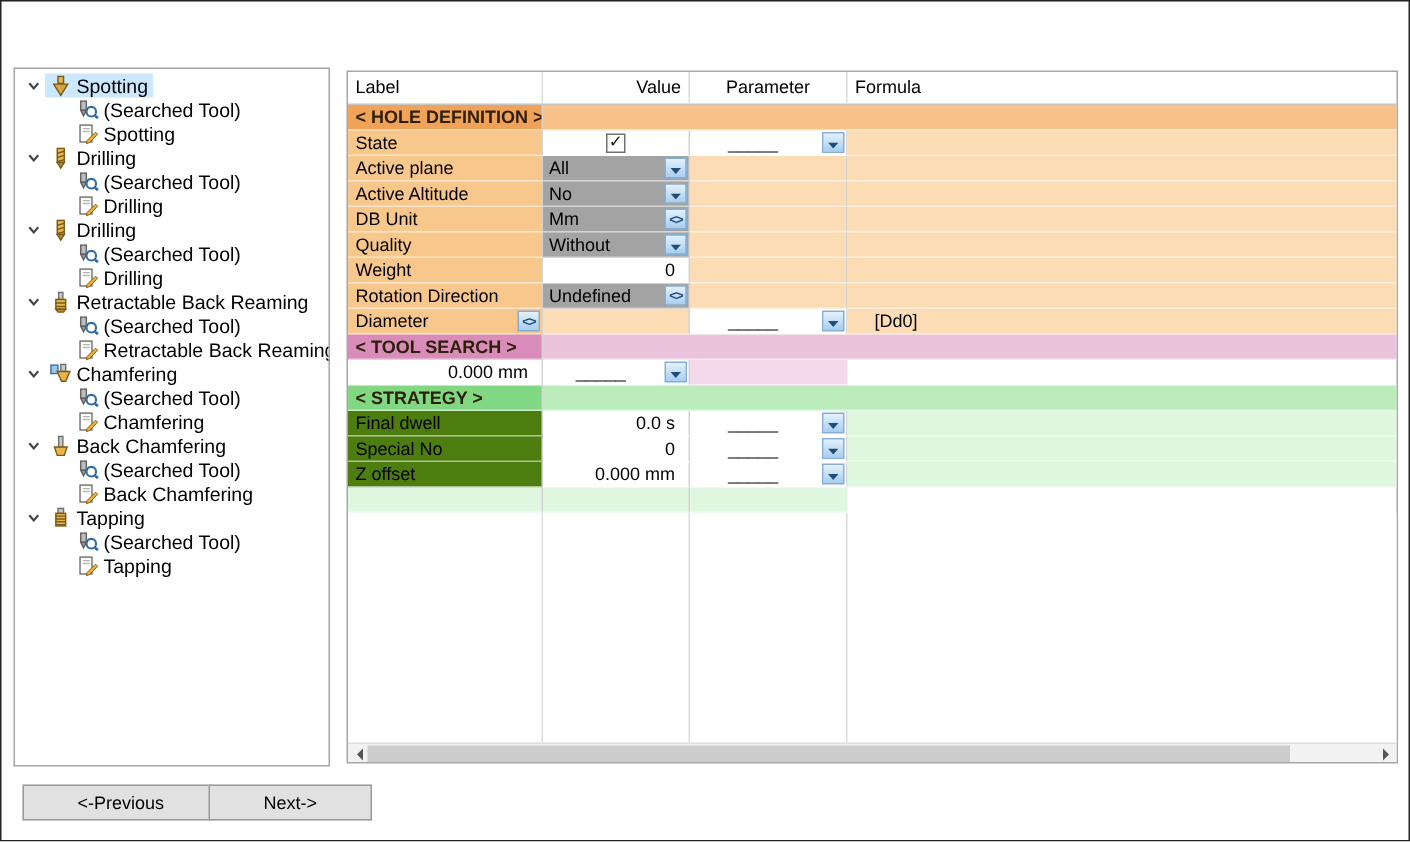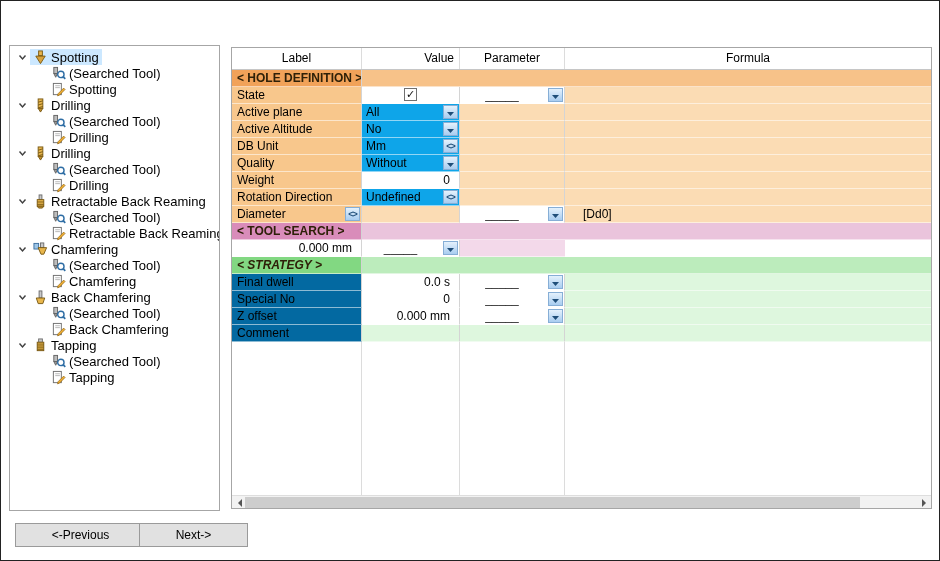--- a/index.html
+++ b/index.html
@@ -16,21 +16,21 @@
   .tree-row.lvl0{padding-left:4px;}
   .tree-row.lvl1{padding-left:38px;}
   .chev{width:16px;height:16px;display:flex;align-items:center;justify-content:center;cursor:pointer;}
   .hl{display:flex;align-items:center;gap:3px;height:16px;padding:0 3px;}
   .hl.selected{background:#cce8ff;}
   .ticon{width:15px;height:15px;display:flex;align-items:center;justify-content:center;}
   .tlabel{font-size:13px;color:#000;white-space:nowrap;}
   
   .table-panel{position:absolute;left:230px;top:46px;width:701px;height:462px;border:1px solid #a6a6a6;background:#fff;display:flex;flex-direction:column;}
   .thead{display:grid;grid-template-columns:130px 98px 105px 1fr;flex:0 0 22px;border-bottom:1px solid #c6c6c6;}
-  .th{font-size:12px;line-height:21px;padding:0 5px;border-right:1px solid #dcdcdc;color:#000;white-space:nowrap;text-align:center;}
+  .th{font-size:12px;line-height:21px;padding:0 5px;border-right:1px solid #dcdcdc;color:#000;white-space:nowrap;}
   .th:last-child{border-right:none;}
   .th.a-right{text-align:right;}
   .th.a-center{text-align:center;}
   .tbody{flex:0 0 auto;}
   .trow{display:grid;grid-template-columns:130px 98px 105px 1fr;height:17px;}
   .cell{position:relative;border-right:1px solid #d4d4d4;border-bottom:1px solid rgba(255,255,255,.55);
         font-size:12px;line-height:15px;white-space:nowrap;overflow:hidden;}
   .trow .cell:last-child{border-right:none;}
   .lab{padding-left:5px;padding-top:1px;}
   .sec .lab{font-weight:bold;color:#2e2008;}
@@ -43,25 +43,25 @@
   .val.kind-checkbox{text-align:center;padding-top:0;}
   
   .trow.orange .lab{background:#f8c78c;}
   .trow.orange .par,.trow.orange .frm,.trow.orange .val.kind-empty{background:#fbdcb4;}
   .trow.orange.sec .lab{background:#f1a259;}
   .trow.orange.sec .secrest{background:#f7c289;}
   .trow.pink .lab{background:#eec9e0;}
   .trow.pink .par,.trow.pink .frm,.trow.pink .val.kind-empty{background:#f3d9ea;}
   .trow.pink.sec .lab{background:#d98cba;}
   .trow.pink.sec .secrest{background:#eac4dc;}
-  .trow.green .lab{background:#0369a1;}
+  .trow.green .lab{background:#4d7c0f;}
   .trow.green .par,.trow.green .frm,.trow.green .val.kind-empty{background:#def7de;}
-  .trow.green.sec .lab{background:#82d882;font-style:italic;}
+  .trow.green.sec .lab{background:#82d882;}
   .trow.green.sec .secrest{background:#bcecbc;}
-  .val.kind-dropdown,.val.kind-spinner{background:#0ea5e9;}
+  .val.kind-dropdown,.val.kind-spinner{background:#a3a3a3;}
   .val.kind-text,.val.kind-checkbox{background:#fff;}
   .trow .par.haspar{background:#fff;}
   .secrest{grid-column:2 / 5;border-right:none;}
   
   .ctl-btn{position:absolute;right:1px;top:1px;width:15px;height:14px;border:1px solid #86aed6;
            background:linear-gradient(#e4f1fc,#a9cdf0);display:flex;align-items:center;justify-content:center;cursor:pointer;}
   .spintxt{font-size:9px;font-weight:bold;color:#1f4e79;letter-spacing:-1px;line-height:1;}
   .checkbox{display:inline-block;width:13px;height:13px;margin-top:1px;border:1px solid #707070;background:#fff;
             font-size:11px;line-height:11px;text-align:center;color:#111;cursor:pointer;}
   
@@ -524,21 +524,20 @@
           <div class="cell lab"><span>Z offset</span></div>
           <div class="cell val kind-text"><span class="vtext">0.000 mm</span></div>
           <div class="cell par haspar"><span class="ptext">_____</span><span class="ctl-btn">
               <span><svg width="7" height="4" viewBox="0 0 7 4">
                   <path d="M0 0 h7 L3.5 4 Z" fill="#1f4e79"></path>
                 </svg></span>
             </span></div>
           <div class="cell frm"></div>
         </div>
         <div class="trow green">
-          <div class="cell lab"><span>Comment</span></div>
           <div class="cell val kind-empty"></div>
           <div class="cell par"></div>
           <div class="cell frm"></div>
         </div>
       </div>
     <div class="tfill"></div>
     <div class="hscroll">
       <span class="sb-arrow sb-left">
           <span class="tri"></span>
         </span>

